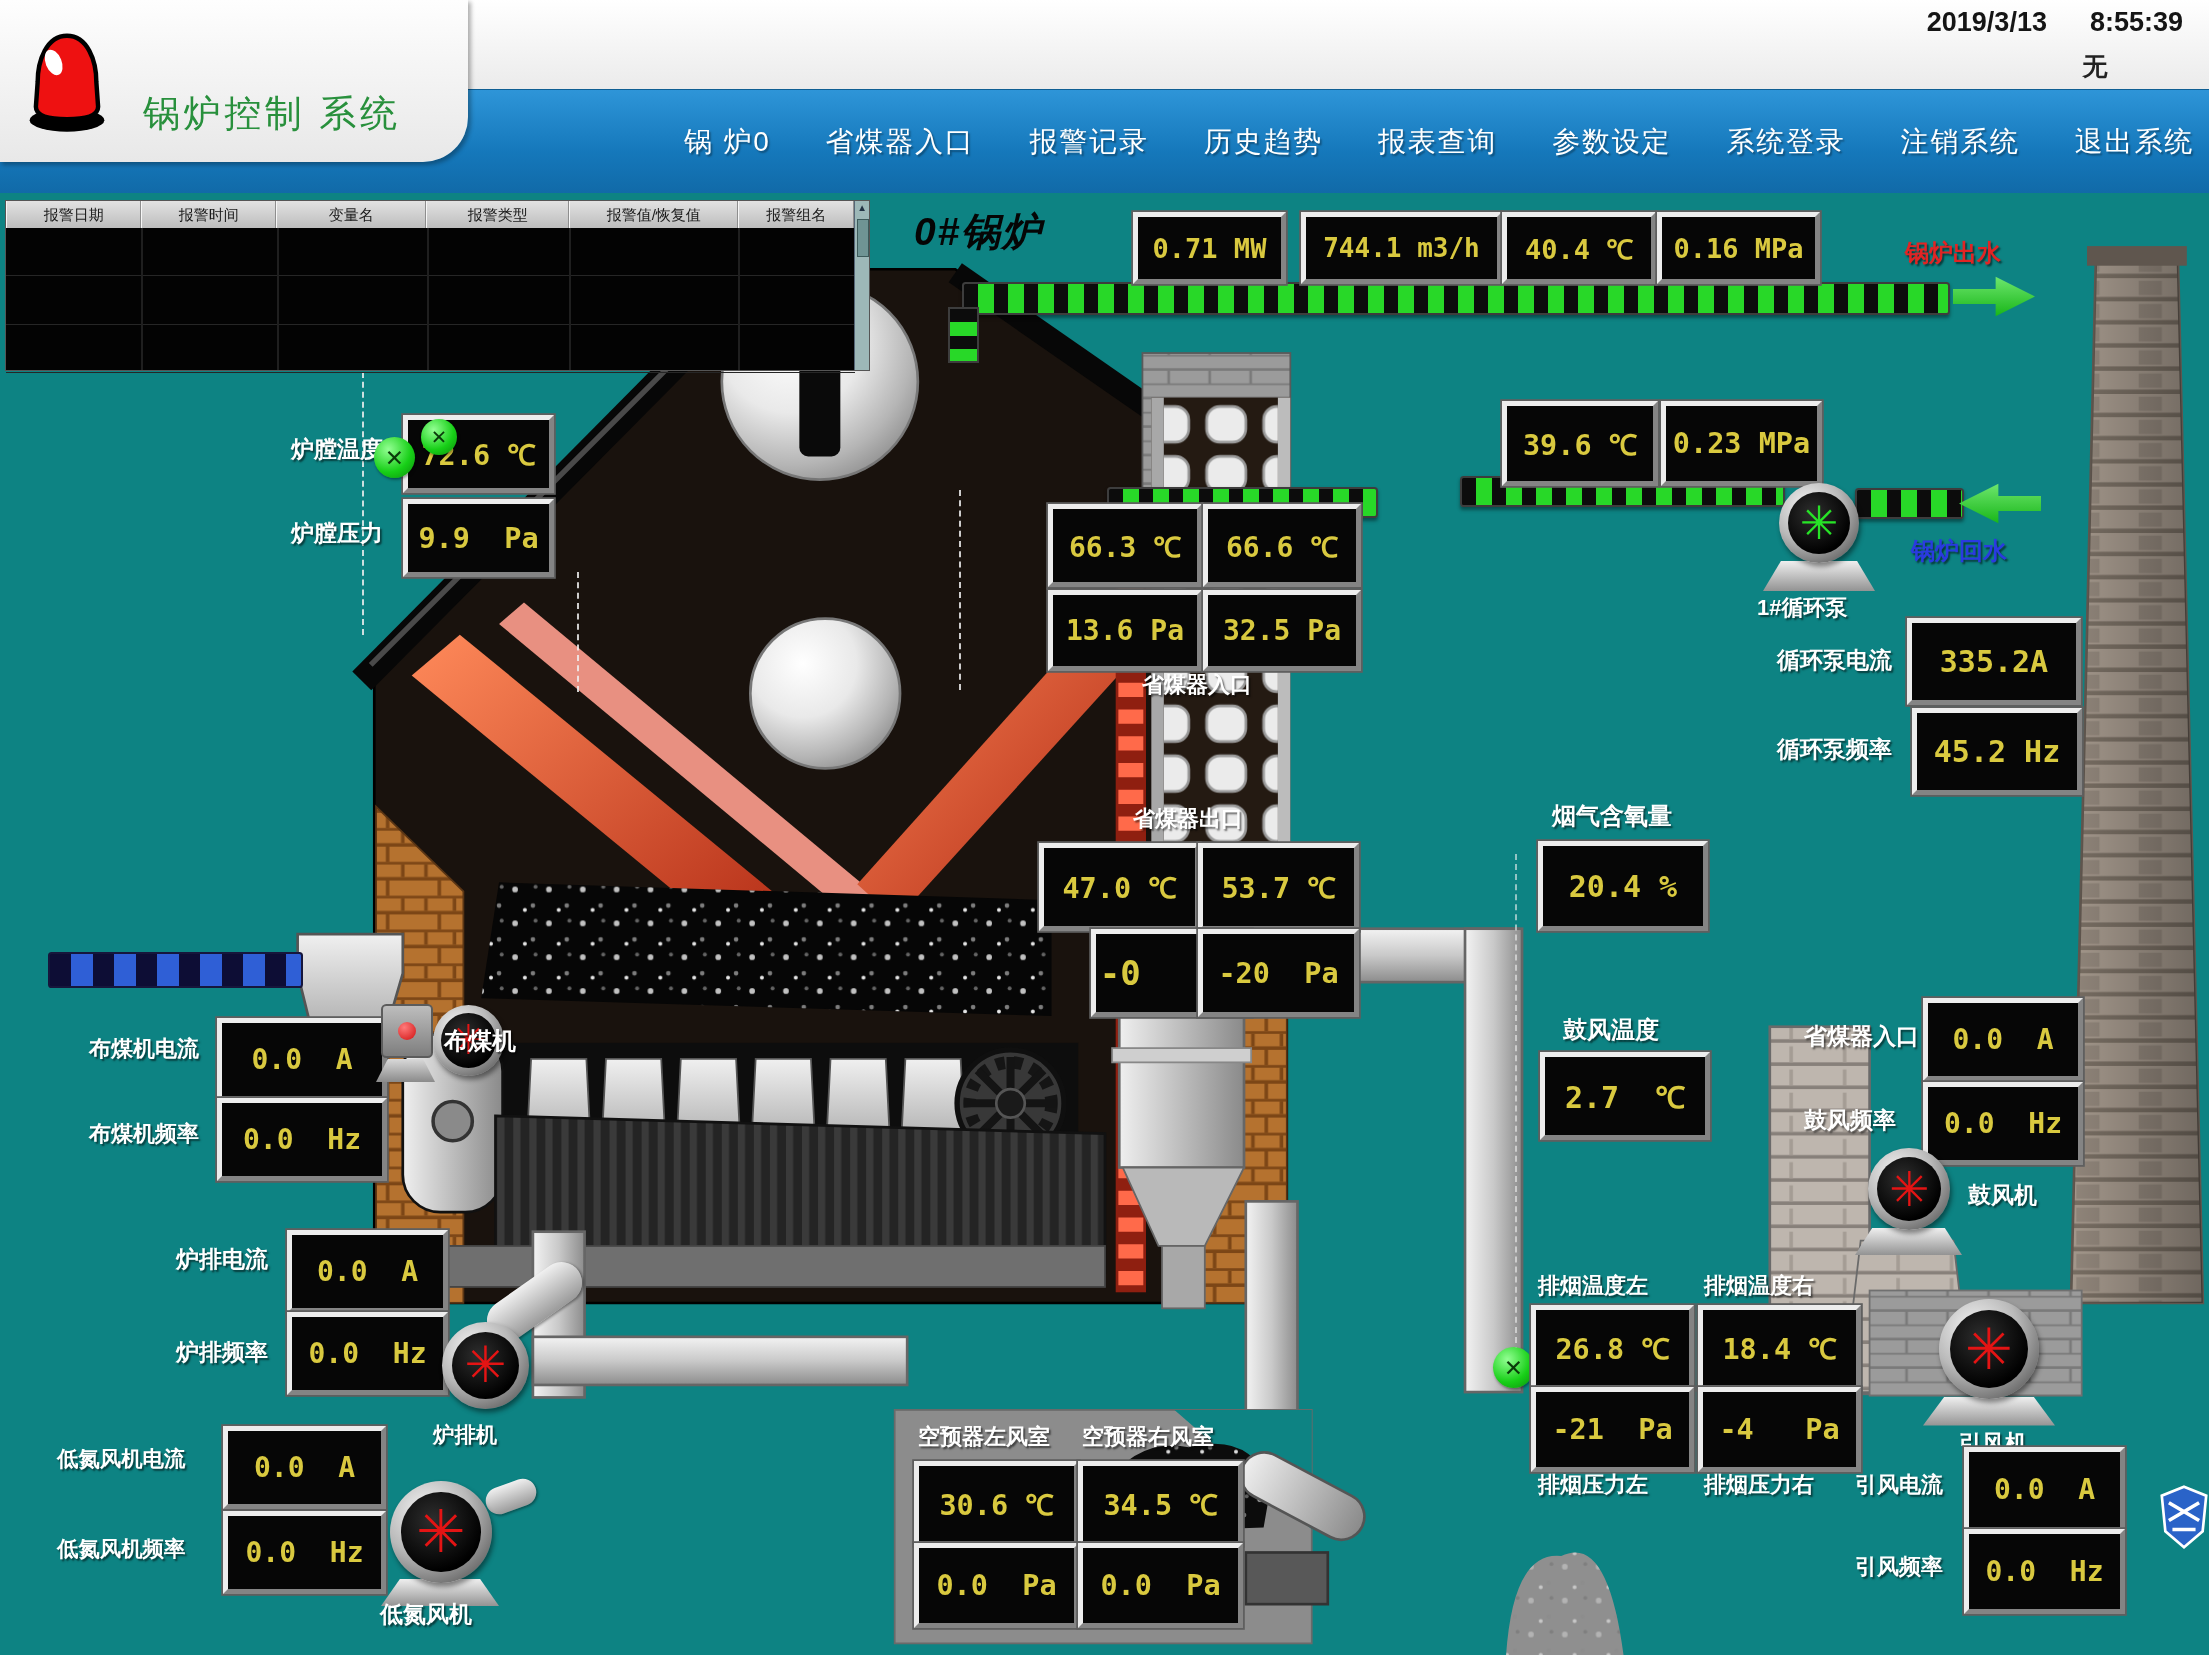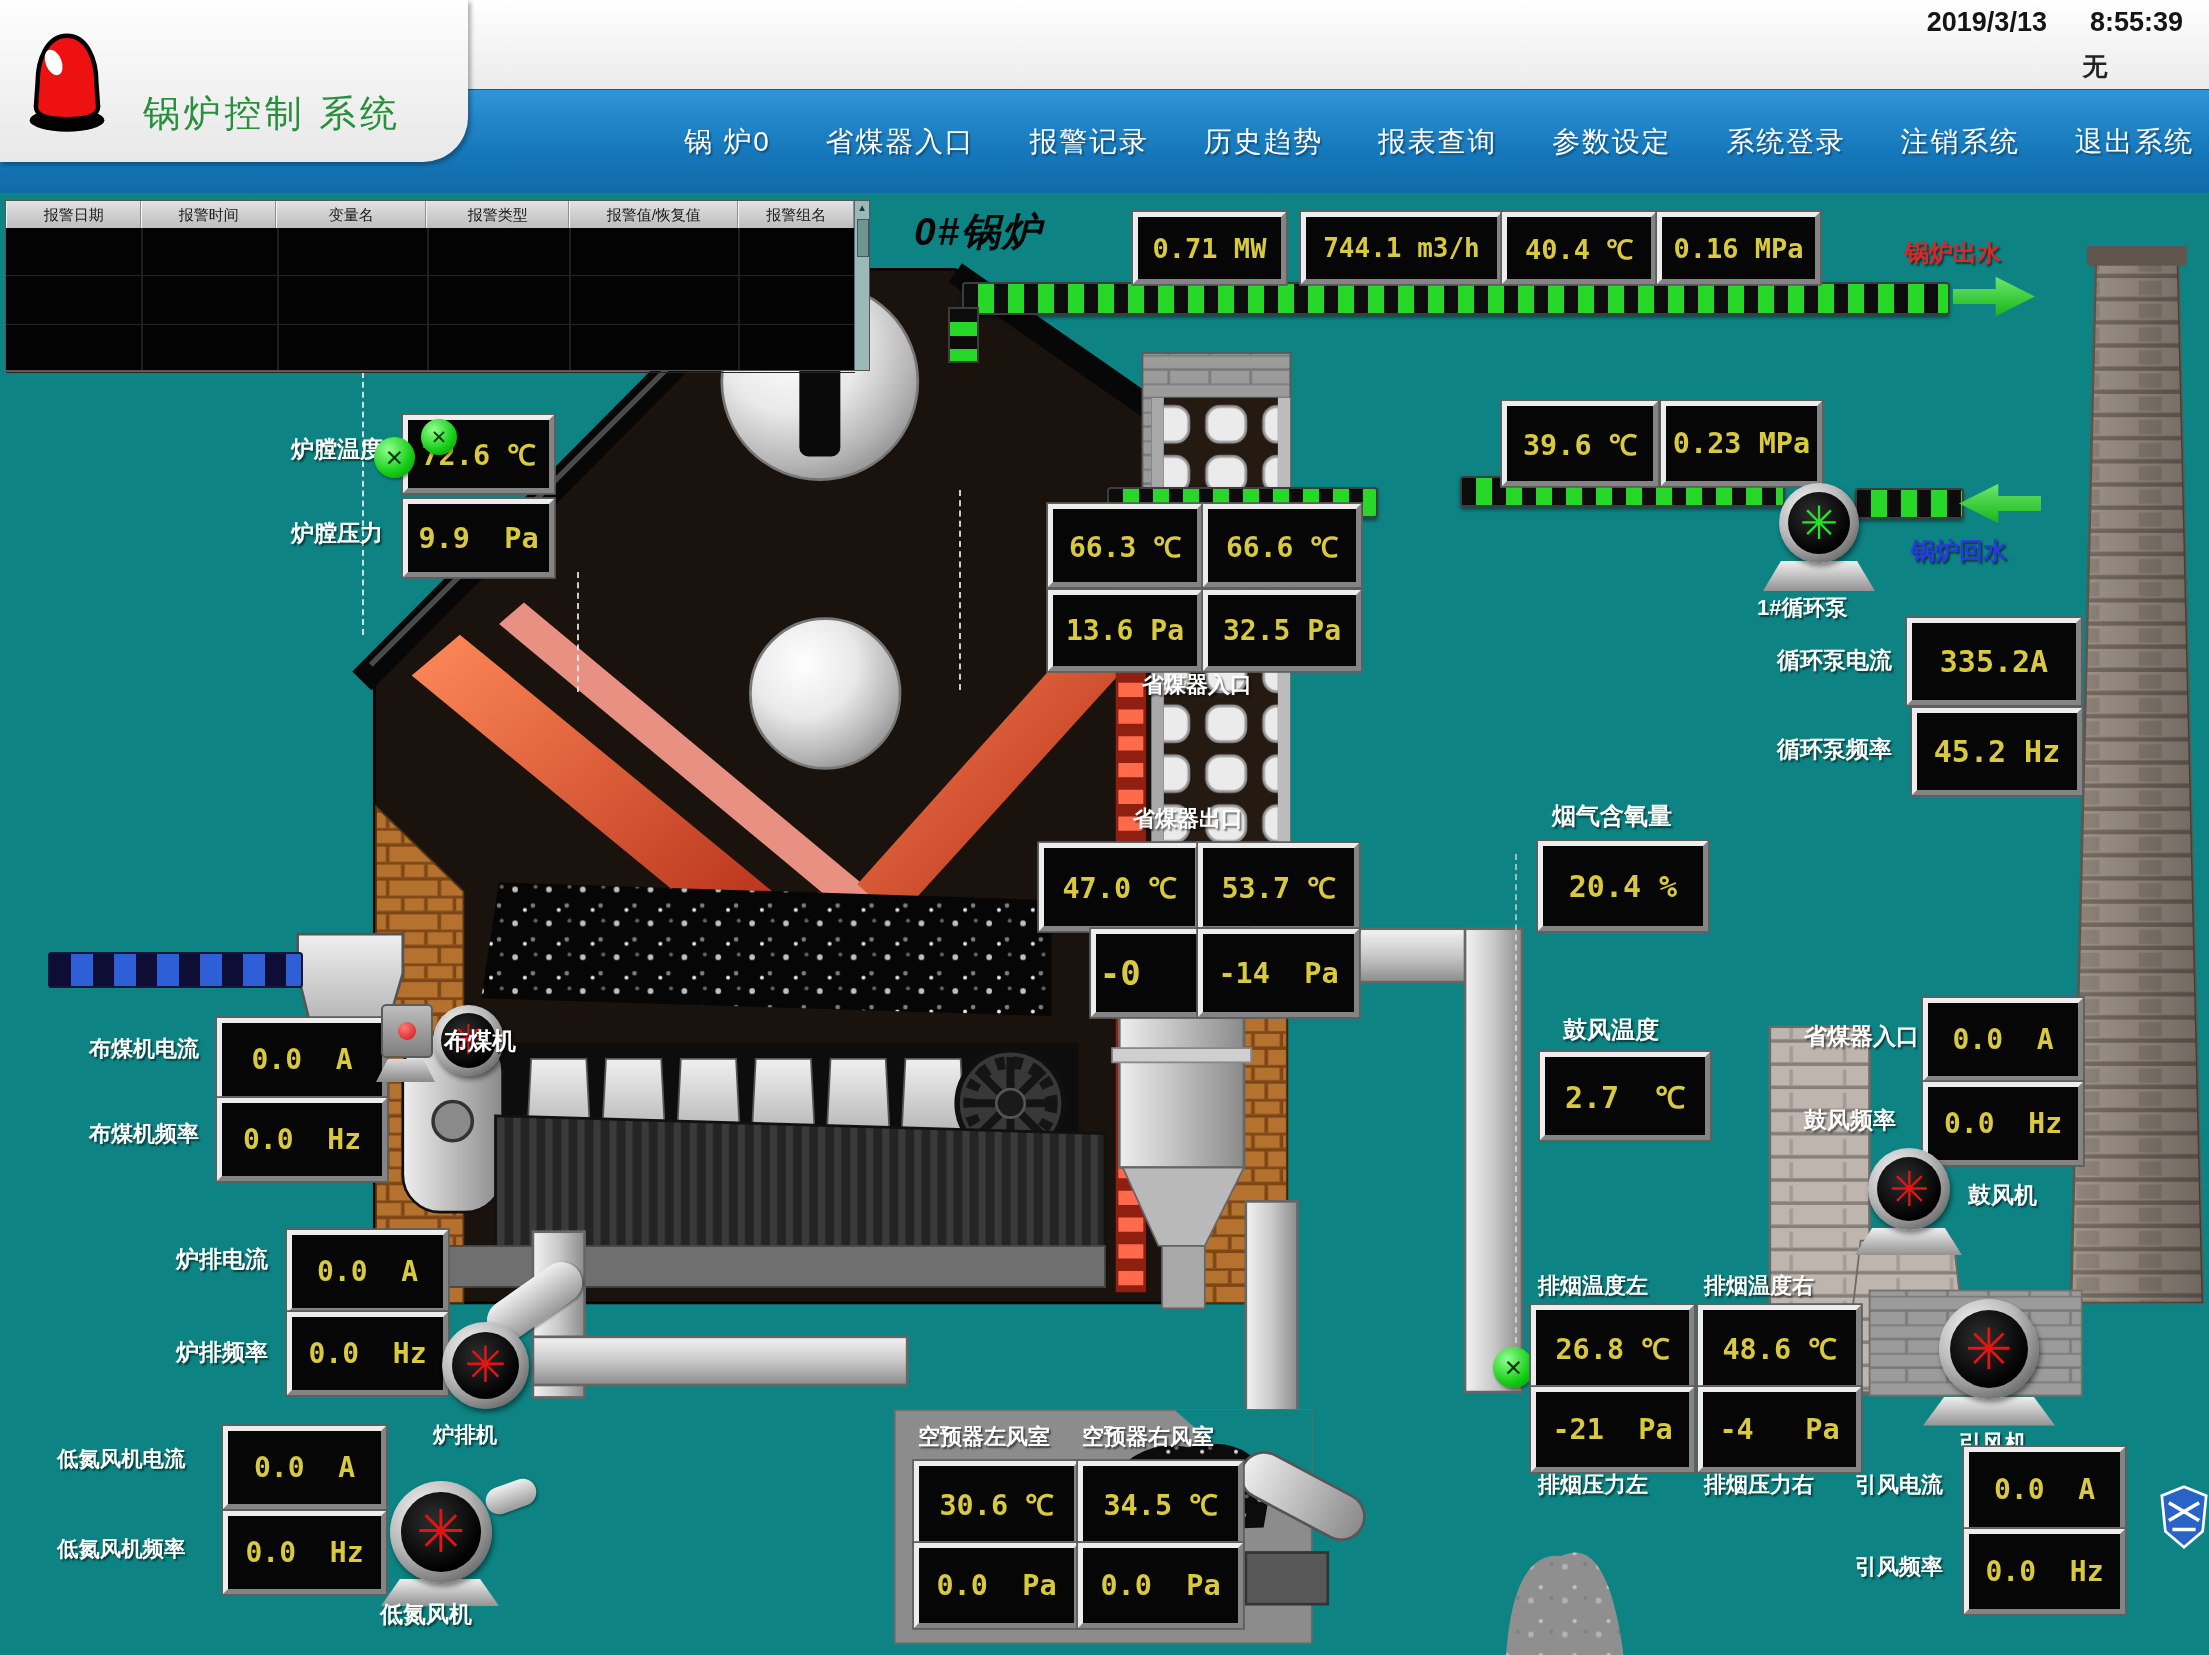--- a/index.html
+++ b/index.html
@@ -345,41 +345,41 @@
   <div class="led" style="left:1048px;top:504px;width:144px;height:73px;font-size:28px">66.3 ℃</div>
   <div class="led" style="left:1203px;top:504px;width:148px;height:73px;font-size:28px">66.6 ℃</div>
   <div class="led" style="left:1048px;top:590px;width:144px;height:71px;font-size:28px">13.6 Pa</div>
   <div class="led" style="left:1203px;top:590px;width:148px;height:71px;font-size:28px">32.5 Pa</div>
   <div class="lbl" style="left:1142px;top:670px;font-size:22px">省煤器入口</div>
 
   <div class="lbl" style="left:1133px;top:804px;font-size:22px">省煤器出口</div>
   <div class="led" style="left:1039px;top:843px;width:151px;height:78px;font-size:28.5px">47.0 ℃</div>
   <div class="led" style="left:1198px;top:843px;width:151px;height:78px;font-size:28.5px">53.7 ℃</div>
   <div class="led" style="left:1091px;top:929px;width:151px;height:78px;font-size:34px">-0   Pa</div>
-  <div class="led" style="left:1198px;top:929px;width:151px;height:78px;font-size:28.5px">-14  Pa</div>
+  <div class="led" style="left:1198px;top:929px;width:151px;height:78px;font-size:28.5px">-20  Pa</div>
 
   <div class="lbl" style="left:1552px;top:800px;font-size:24px">烟气含氧量</div>
   <div class="led" style="left:1538px;top:841px;width:160px;height:80px;font-size:30px">20.4 %</div>
 
   <div class="lbl" style="left:1563px;top:1014px;font-size:24px">鼓风温度</div>
   <div class="led" style="left:1540px;top:1052px;width:160px;height:78px;font-size:30px">2.7  ℃</div>
   <div class="lbl" style="left:1804px;top:1021px">省煤器入口</div>
   <div class="led" style="left:1923px;top:998px;width:150px;height:73px;font-size:28px">0.0  A</div>
   <div class="lbl" style="left:1804px;top:1105px">鼓风频率</div>
   <div class="led" style="left:1923px;top:1082px;width:150px;height:73px;font-size:28px">0.0  Hz</div>
   <div class="fan" style="left:1868px;top:1148px;width:82px;height:82px">
     <div class="fan-core core-red" style="font-size:48px">✳</div>
   </div>
   <div class="equipbase" style="left:1855px;top:1228px;width:107px;height:27px"></div>
   <div class="lbl" style="left:1968px;top:1180px">鼓风机</div>
 
   <div class="lbl" style="left:1538px;top:1271px;font-size:22px">排烟温度左</div>
   <div class="lbl" style="left:1704px;top:1271px;font-size:22px">排烟温度右</div>
   <div class="led" style="left:1531px;top:1305px;width:153px;height:75px;font-size:28.5px">26.8 ℃</div>
-  <div class="led" style="left:1698px;top:1305px;width:153px;height:75px;font-size:28.5px">48.6 ℃</div>
+  <div class="led" style="left:1698px;top:1305px;width:153px;height:75px;font-size:28.5px">18.4 ℃</div>
   <div class="led" style="left:1531px;top:1387px;width:153px;height:75px;font-size:28.5px">-21  Pa</div>
   <div class="led" style="left:1698px;top:1387px;width:153px;height:75px;font-size:28.5px">-4   Pa</div>
   <div class="lbl" style="left:1538px;top:1470px;font-size:22px">排烟压力左</div>
   <div class="lbl" style="left:1704px;top:1470px;font-size:22px">排烟压力右</div>
 
   <div class="fan" style="left:1939px;top:1299px;width:100px;height:100px">
     <div class="fan-core core-red" style="font-size:57px">✳</div>
   </div>
   <div class="equipbase" style="left:1923px;top:1397px;width:132px;height:28.5px"></div>
   <div class="lbl" style="left:1959px;top:1428px">引风机</div>

